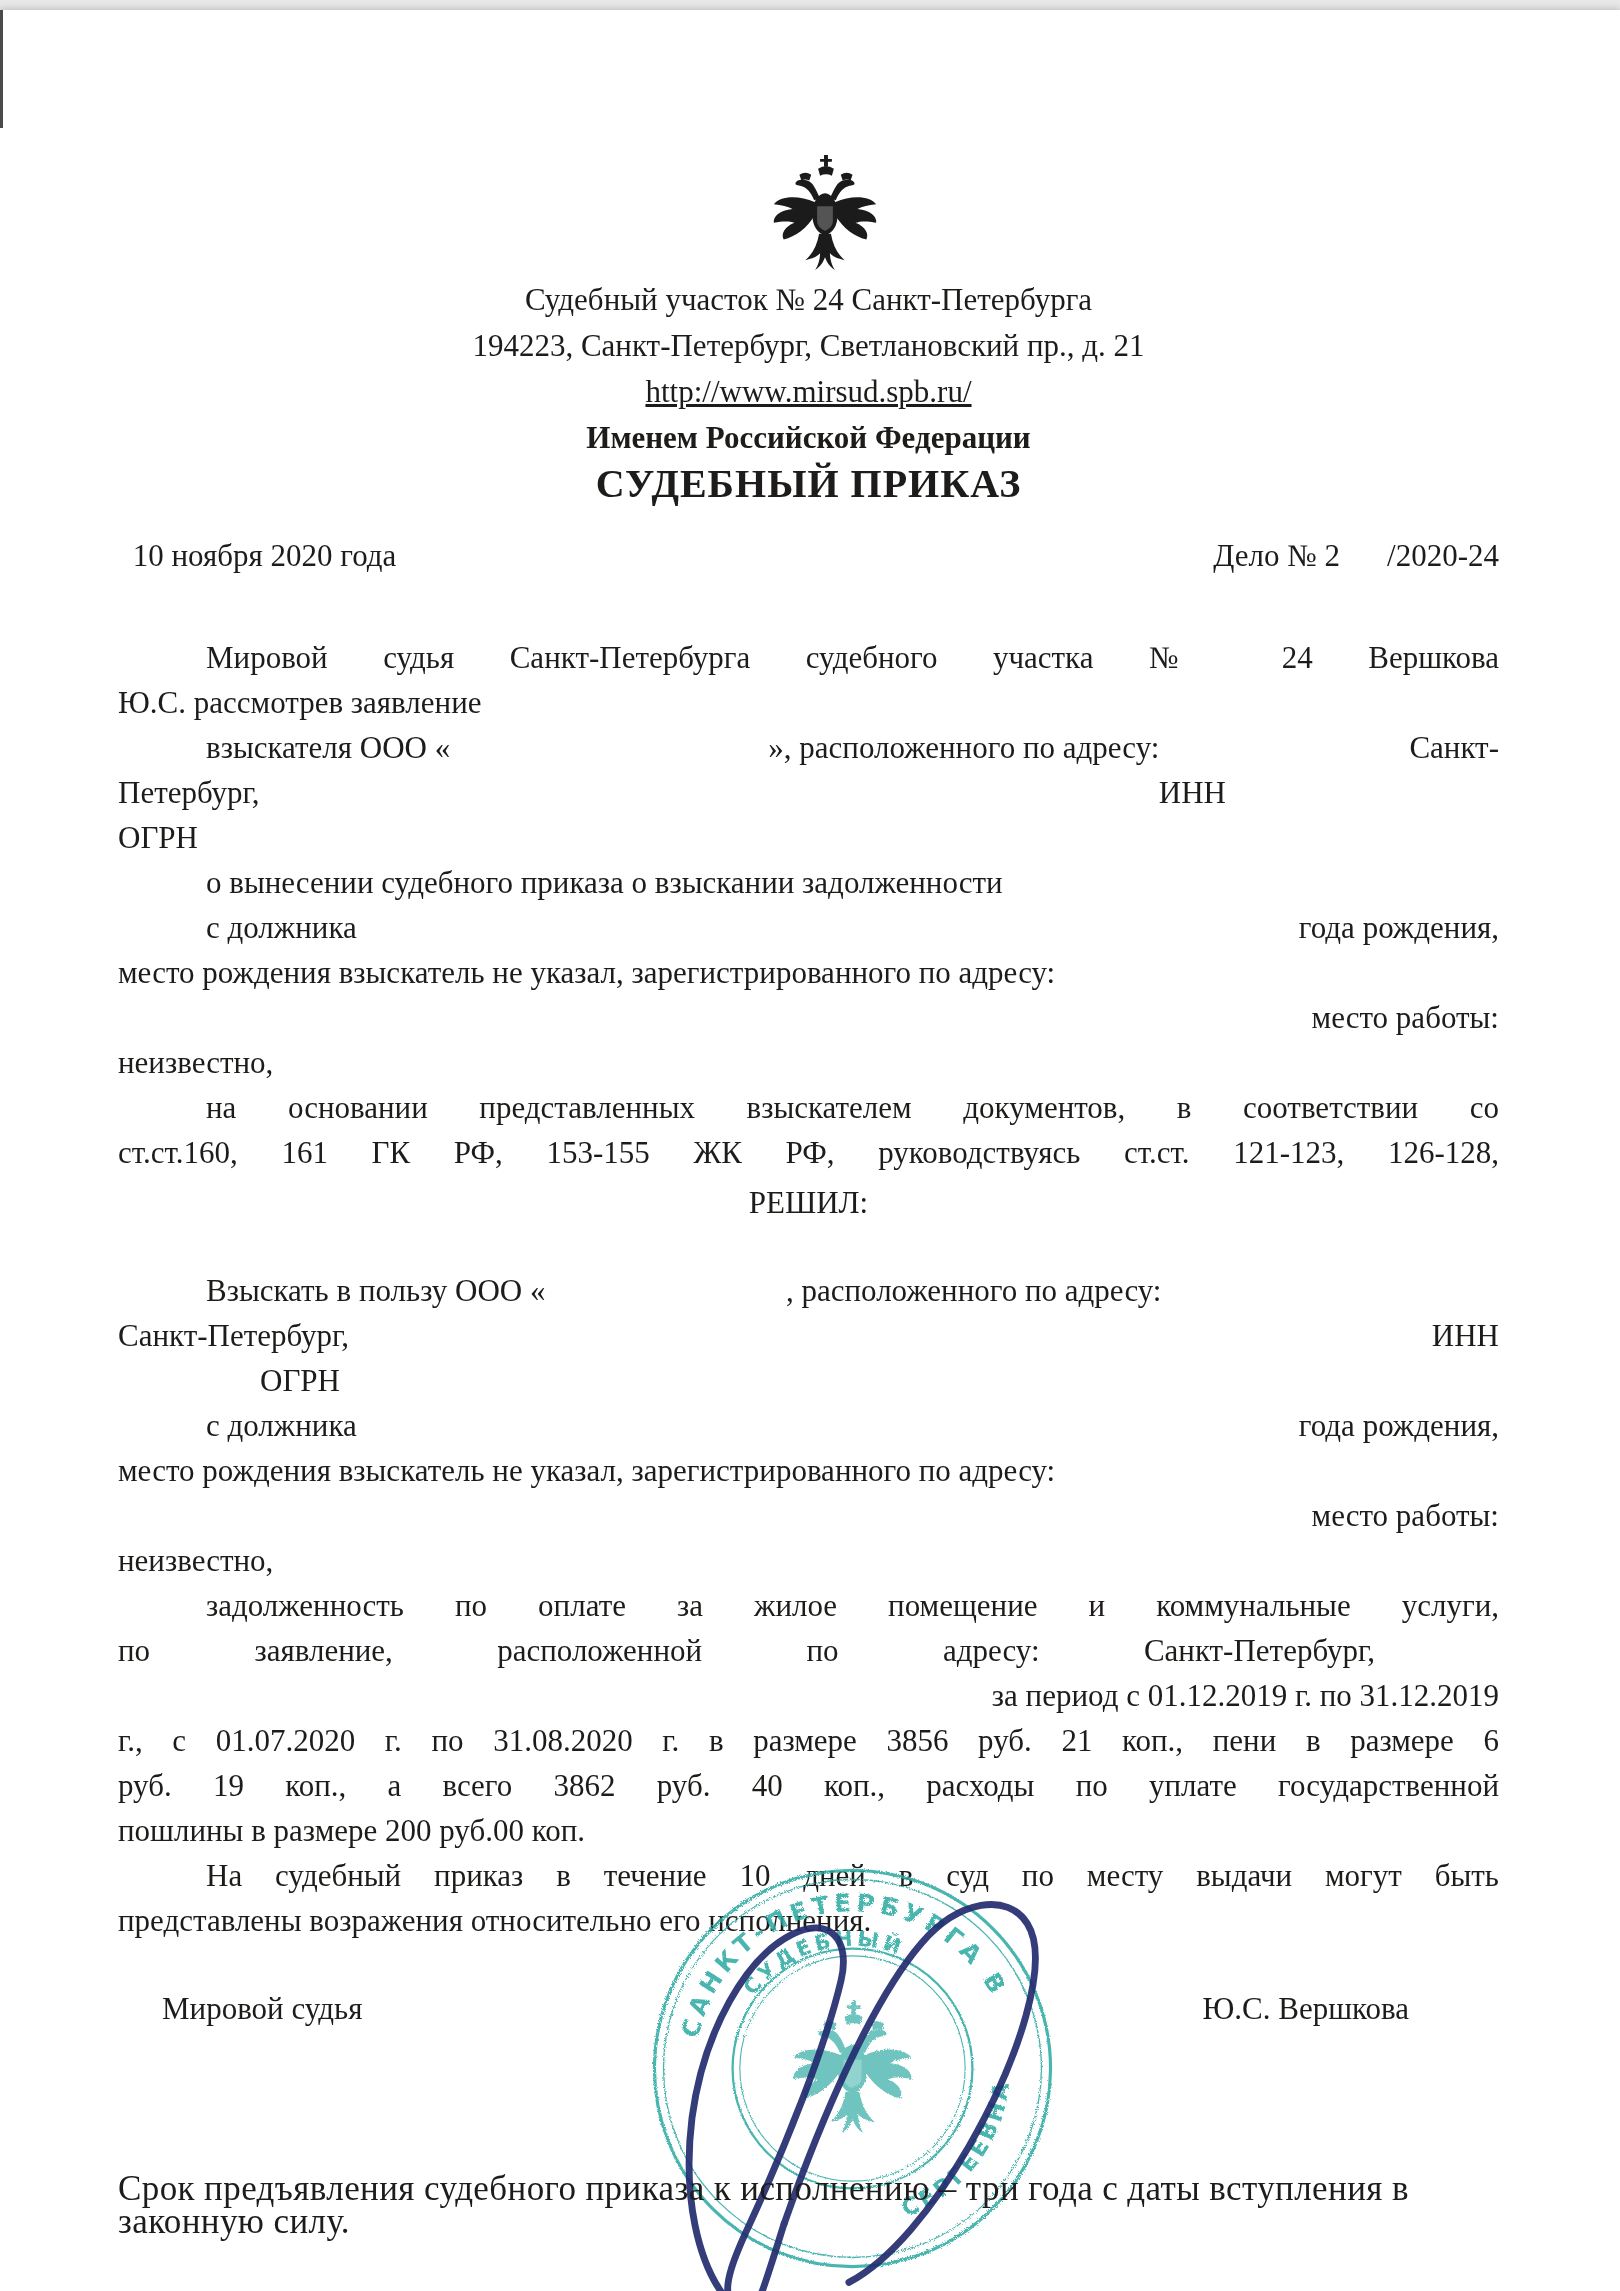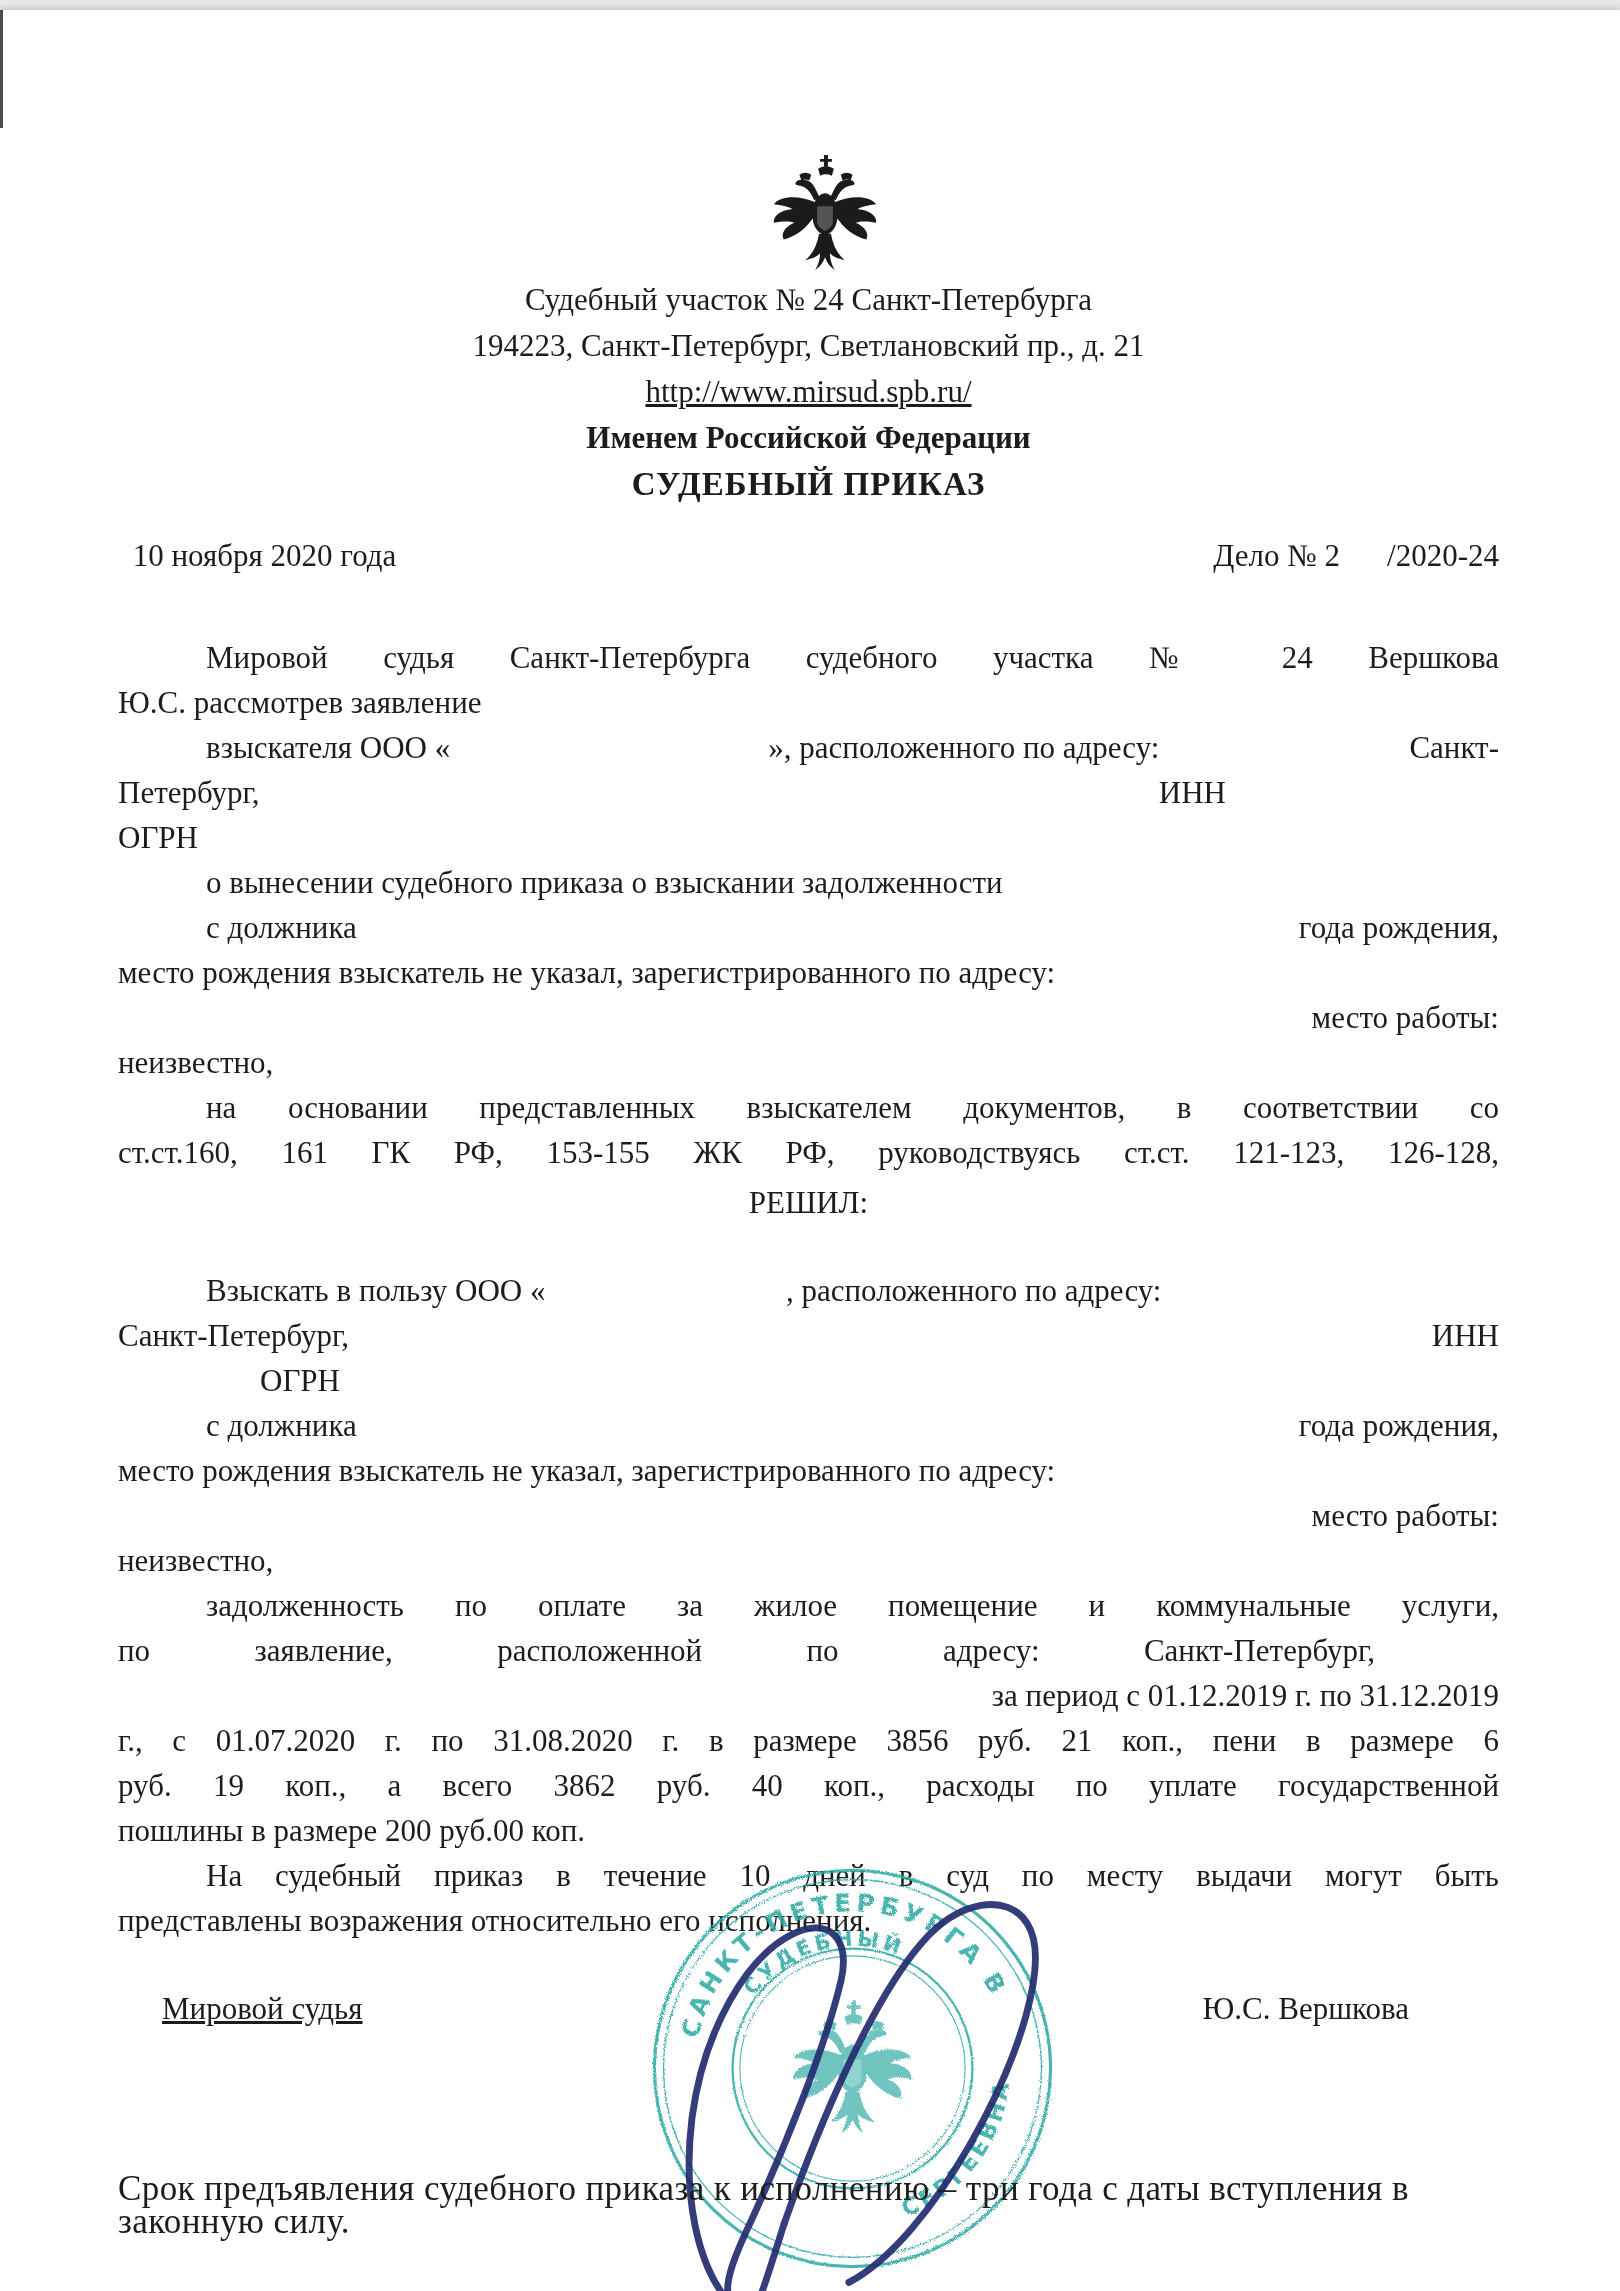--- a/index.html
+++ b/index.html
@@ -14,39 +14,39 @@
     box-shadow:0 0 7.8px rgba(0,0,0,.25);
   }
   .edge{position:absolute;left:0;top:0;width:2.9px;height:118px;background:#4a4a4a;}
   .emblem{position:absolute;left:765px;top:143px;width:120px;height:123px;color:#1b1b1b;}
   .doc{position:relative;padding:267px 121px 0 118px;font-size:31px;line-height:45px;}
   .c{text-align:center;}
   .tr{text-align:right;}
   .b{font-weight:bold;}
   .u{text-decoration:underline;}
   .hdr{height:46px;line-height:46px;}
-  .title{letter-spacing:1px;font-size:33px;}
+  .title{letter-spacing:1px;font-size:40px;}
   .meta{display:flex;margin-top:25.5px;height:45px;}
   .meta .date{padding-left:14.7px;}
   .meta .case{margin-left:auto;display:flex;}
   .meta .case .cgap{display:inline-block;width:47px;}
   .body{margin-top:57px;}
   .ln{height:45px;line-height:45px;}
   .ind90{padding-left:88px;}
   .ind145{padding-left:142px;}
   .jl{text-align:justify;text-align-last:justify;}
   .flexline{display:flex;gap:40px;}
   .fgap{flex:1 1 auto;}
   .fgap14{flex:1.4 1 auto;}
   .g230{display:inline-block;width:225px;}
   .g238{display:inline-block;width:233px;}
   .w1282{width:1257px;justify-content:space-between;}
   .resolution{margin:5.9px 0 43px 0;}
   .sigrow{display:flex;margin-top:43px;height:45px;line-height:45px;}
-  .sigrow .role{padding-left:44px;text-decoration:underline;}
+  .sigrow .role{padding-left:44px;}
   .sigrow .name{margin-left:auto;padding-right:90px;}
   .footer{
     position:absolute;left:118px;top:2162px;width:1392px;
     font-size:35px;letter-spacing:0.4px;line-height:33px;
   }
   .stamp{
     position:absolute;left:639px;top:1845px;width:427px;height:427px;
     color:#2ba9a2;opacity:.85;filter:blur(0.4px);
   }
   .stamp text{fill:currentColor;font-family:"DejaVu Sans", sans-serif;font-weight:bold;}

